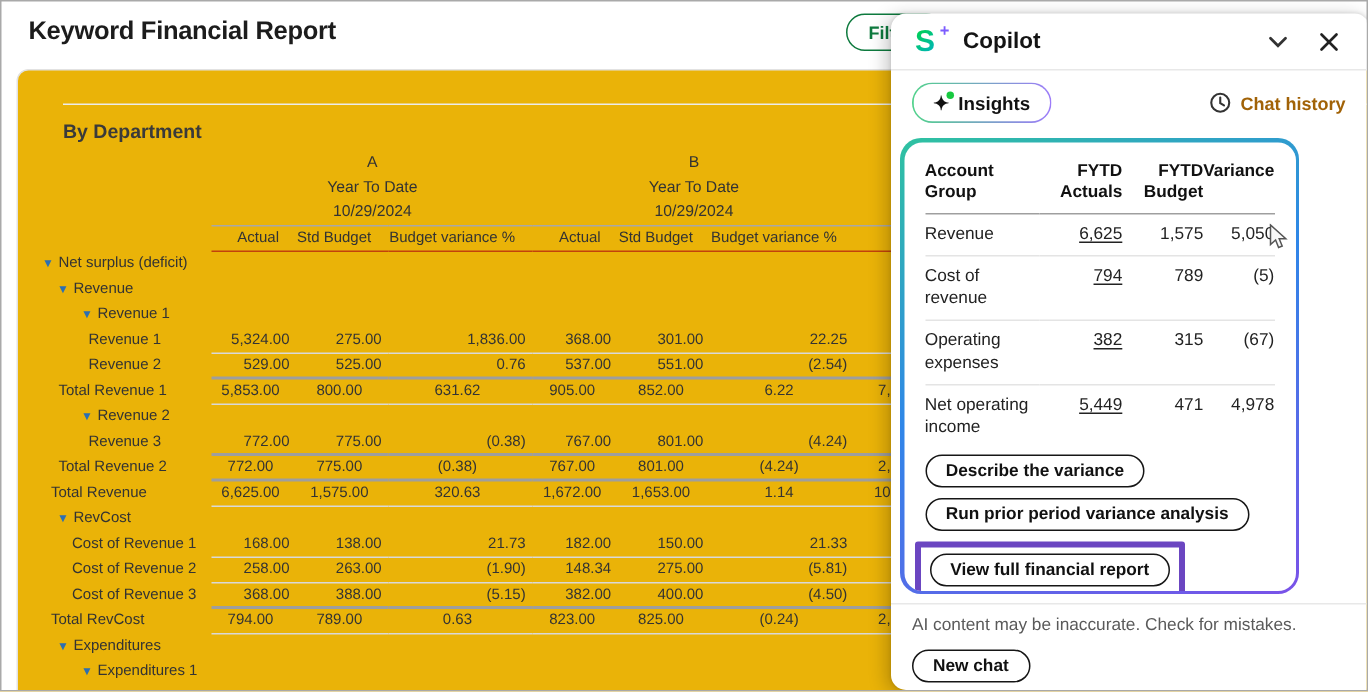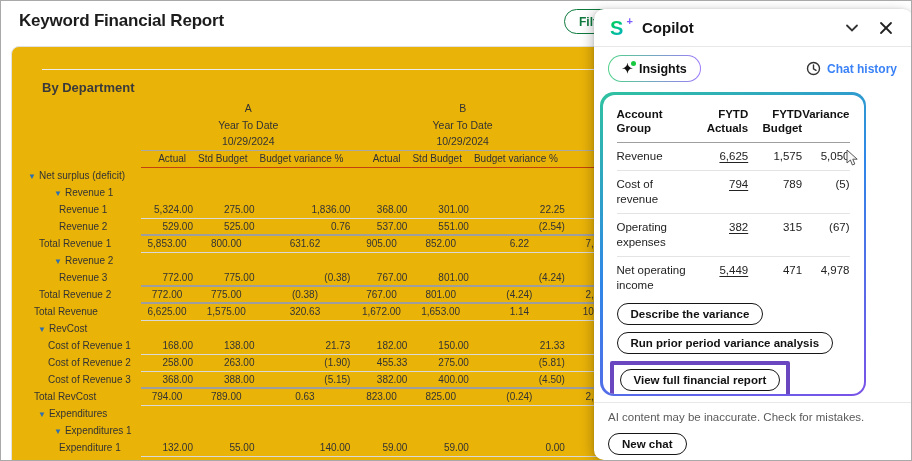--- a/index.html
+++ b/index.html
@@ -43,21 +43,21 @@
     background:linear-gradient(140deg,#00d24b 10%,#00b2c4 90%); -webkit-background-clip:text; background-clip:text; color:transparent; }
   .cp-logo .plus { position:absolute; top:-2px; right:-3px; font-size:11px; font-weight:800; color:#7c5cff; }
   .cp-title { font-size:15px; font-weight:700; color:#141414; margin-left:12px; flex:1; }
   .cp-hicon { width:18px; height:18px; margin-left:16px; flex:none; cursor:pointer; }
   .cp-toolbar { display:flex; align-items:center; justify-content:space-between; padding:8px 16px 6px 14px; flex:none; }
   .insights-btn { display:inline-flex; align-items:center; gap:6px; height:27px; padding:0 13px;
     border:1.5px solid transparent; border-radius:16px; font-size:12.5px; font-weight:700; color:#111;
     background:linear-gradient(#fff,#fff) padding-box, linear-gradient(90deg,#4fd28a,#9d7bfa) border-box; }
   .sparkle { position:relative; font-size:13px; line-height:13px; color:#111; }
   .sparkle i { position:absolute; top:-1px; right:-3px; width:5px; height:5px; border-radius:50%; background:#17c940; }
-  .chat-history { display:inline-flex; align-items:center; gap:6px; font-size:12px; font-weight:600; color:#3b82f6; }
+  .chat-history { display:inline-flex; align-items:center; gap:6px; font-size:12px; font-weight:600; color:#a16207; }
 
   .insight-card { margin:4px 0 0 6px; width:266px; height:304px; border-radius:14px; padding:2.5px; flex:none;
     background:linear-gradient(155deg,#2fc2a0 0%,#2f86e8 45%,#7a52e8 100%); overflow:hidden; }
   .insight-inner { width:100%; height:100%; background:#fff; border-radius:12px; padding:10px 14px 10px 14px; overflow:hidden; }
   table.cp-table { width:100%; border-collapse:collapse; }
   table.cp-table th { font-size:11.5px; font-weight:700; color:#111; text-align:right; padding:2px 0 6px 0;
     border-bottom:1px solid #9f9f9f; line-height:1.3; vertical-align:top; }
   table.cp-table th:first-child { text-align:left; }
   table.cp-table td { font-size:11.5px; color:#222; text-align:right; padding:6px 0 6px 0; border-bottom:1px solid #e4e4e4; line-height:1.3; vertical-align:top; }
   table.cp-table td:first-child { text-align:left; width:76px; padding-right:6px; }
@@ -134,20 +134,30 @@
           <td class="lbl p-g0 blue"><span class="tri">▼</span>Net surplus (deficit)</td>
           <td class="num"></td>
           <td class="num"></td>
           <td class="num"></td>
           <td class="num"></td>
           <td class="num"></td>
           <td class="num"></td>
           <td class="num"></td>
         </tr>
         <tr class="group">
+          <td class="lbl p-g1 blue"><span class="tri">▼</span>Revenue</td>
+          <td class="num"></td>
+          <td class="num"></td>
+          <td class="num"></td>
+          <td class="num"></td>
+          <td class="num"></td>
+          <td class="num"></td>
+          <td class="num"></td>
+        </tr>
+        <tr class="group">
           <td class="lbl p-g2 blue"><span class="tri">▼</span>Revenue 1</td>
           <td class="num"></td>
           <td class="num"></td>
           <td class="num"></td>
           <td class="num"></td>
           <td class="num"></td>
           <td class="num"></td>
           <td class="num"></td>
         </tr>
         <tr class="leaf">
@@ -238,21 +248,21 @@
           <td class="num filled blue">182.00</td>
           <td class="num filled blue">150.00</td>
           <td class="num filled">21.33</td>
           <td class="num filled blue">551.00</td>
         </tr>
         <tr class="leaf">
           <td class="lbl p-l2 blue">Cost of Revenue 2</td>
           <td class="num filled blue">258.00</td>
           <td class="num filled blue">263.00</td>
           <td class="num filled">(1.90)</td>
-          <td class="num filled blue">455.33</td>
+          <td class="num filled blue">148.34</td>
           <td class="num filled blue">275.00</td>
           <td class="num filled">(5.81)</td>
           <td class="num filled blue">815.00</td>
         </tr>
         <tr class="leaf">
           <td class="lbl p-l2 blue">Cost of Revenue 3</td>
           <td class="num filled blue">368.00</td>
           <td class="num filled blue">388.00</td>
           <td class="num filled">(5.15)</td>
           <td class="num filled blue">382.00</td>

